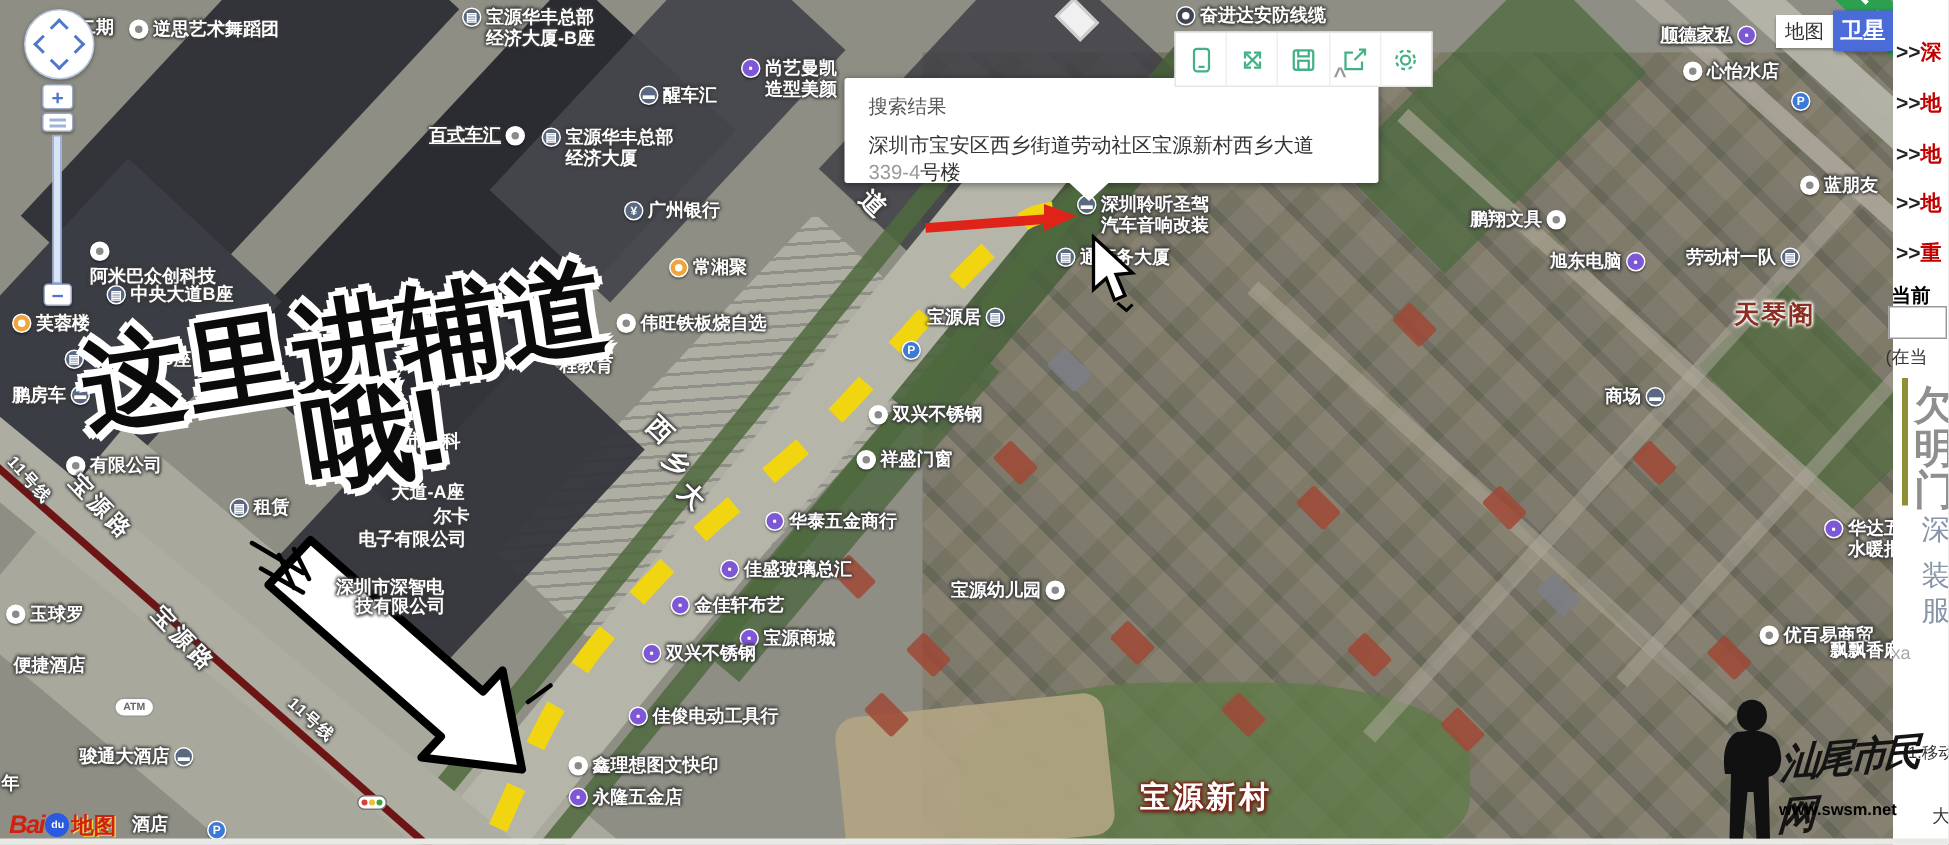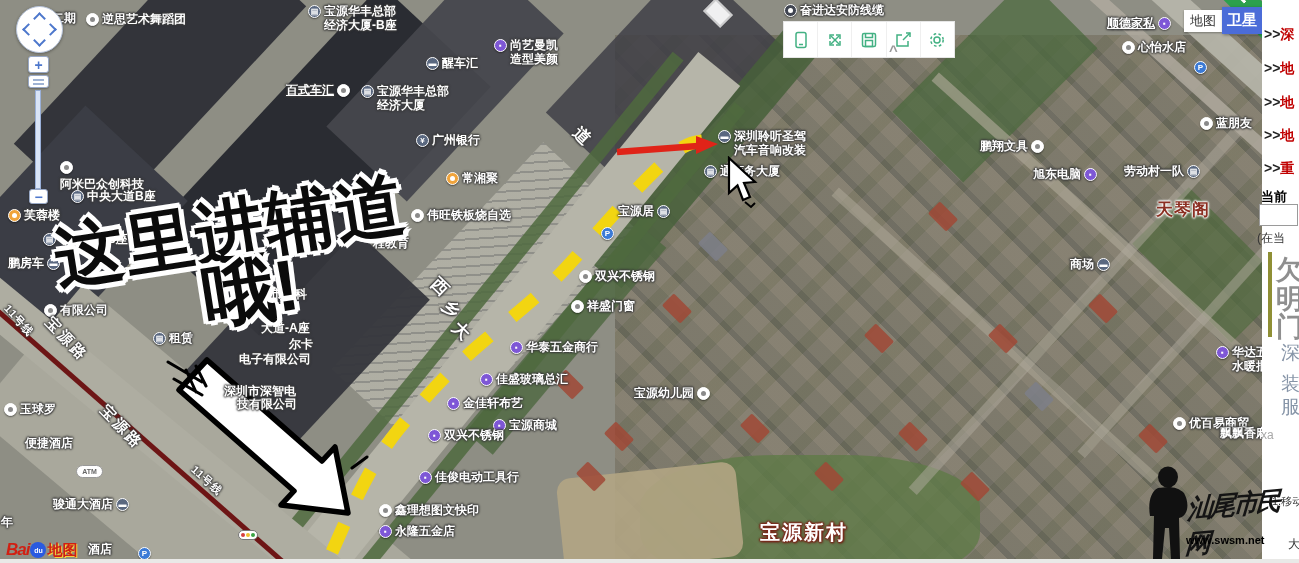--- a/index.html
+++ b/index.html
@@ -360,21 +360,21 @@
           </span>
         </div>
         <div class="lbl" style="left: 4px; top: 402px;">
           <span class="ico" style="background: rgb(255, 255, 255);">
             <span class="ico-in" style="background: rgb(138, 138, 138);"></span>
           </span>
           <span class="txt">
             <span style="display: block;">玉球罗</span>
           </span>
         </div>
-        <div class="lbl" style="left: 25px; top: 436px; text-align: center;">
+        <div class="lbl" style="left: 9px; top: 436px; text-align: center;">
           <span class="txt">
             <span style="display: block;">便捷酒店</span>
           </span>
         </div>
         <div class="lbl" style="left: 53px; top: 497px;">
           <span class="txt">
             <span style="display: block;">骏通大酒店</span>
           </span>
           <span class="ico" style="background: rgb(90, 104, 128);">
             <span class="ico-g">▬</span>
@@ -671,20 +671,25 @@
         <i style="background:#f0c030"></i>
         <i style="background:#3aa345"></i>
     </div>
 
     <div class="anno">
       <div class="l1">这里进辅道</div>
       <div class="l2">哦!</div>
     </div>
 
 
+    <div class="popup">
+      <div class="ttl">搜索结果</div>
+      <div class="addr"><span>深圳市宝安区西乡街道劳动社区宝源新村西乡大道</span><span class="num">339-4</span><span>号楼</span></div>
+      <i class="tail"></i>
+    </div>
     <div class="chev">^</div>
 
     <div class="tbar">
       <div class="cell">
         <svg width="20" height="20" stroke="#43b183">
             <rect x="5" y="2.5" width="10" height="15" rx="2"></rect>
             <line x1="8" y1="14.5" x2="12" y2="14.5"></line>
           </svg>
       </div>
       <div class="cell">

